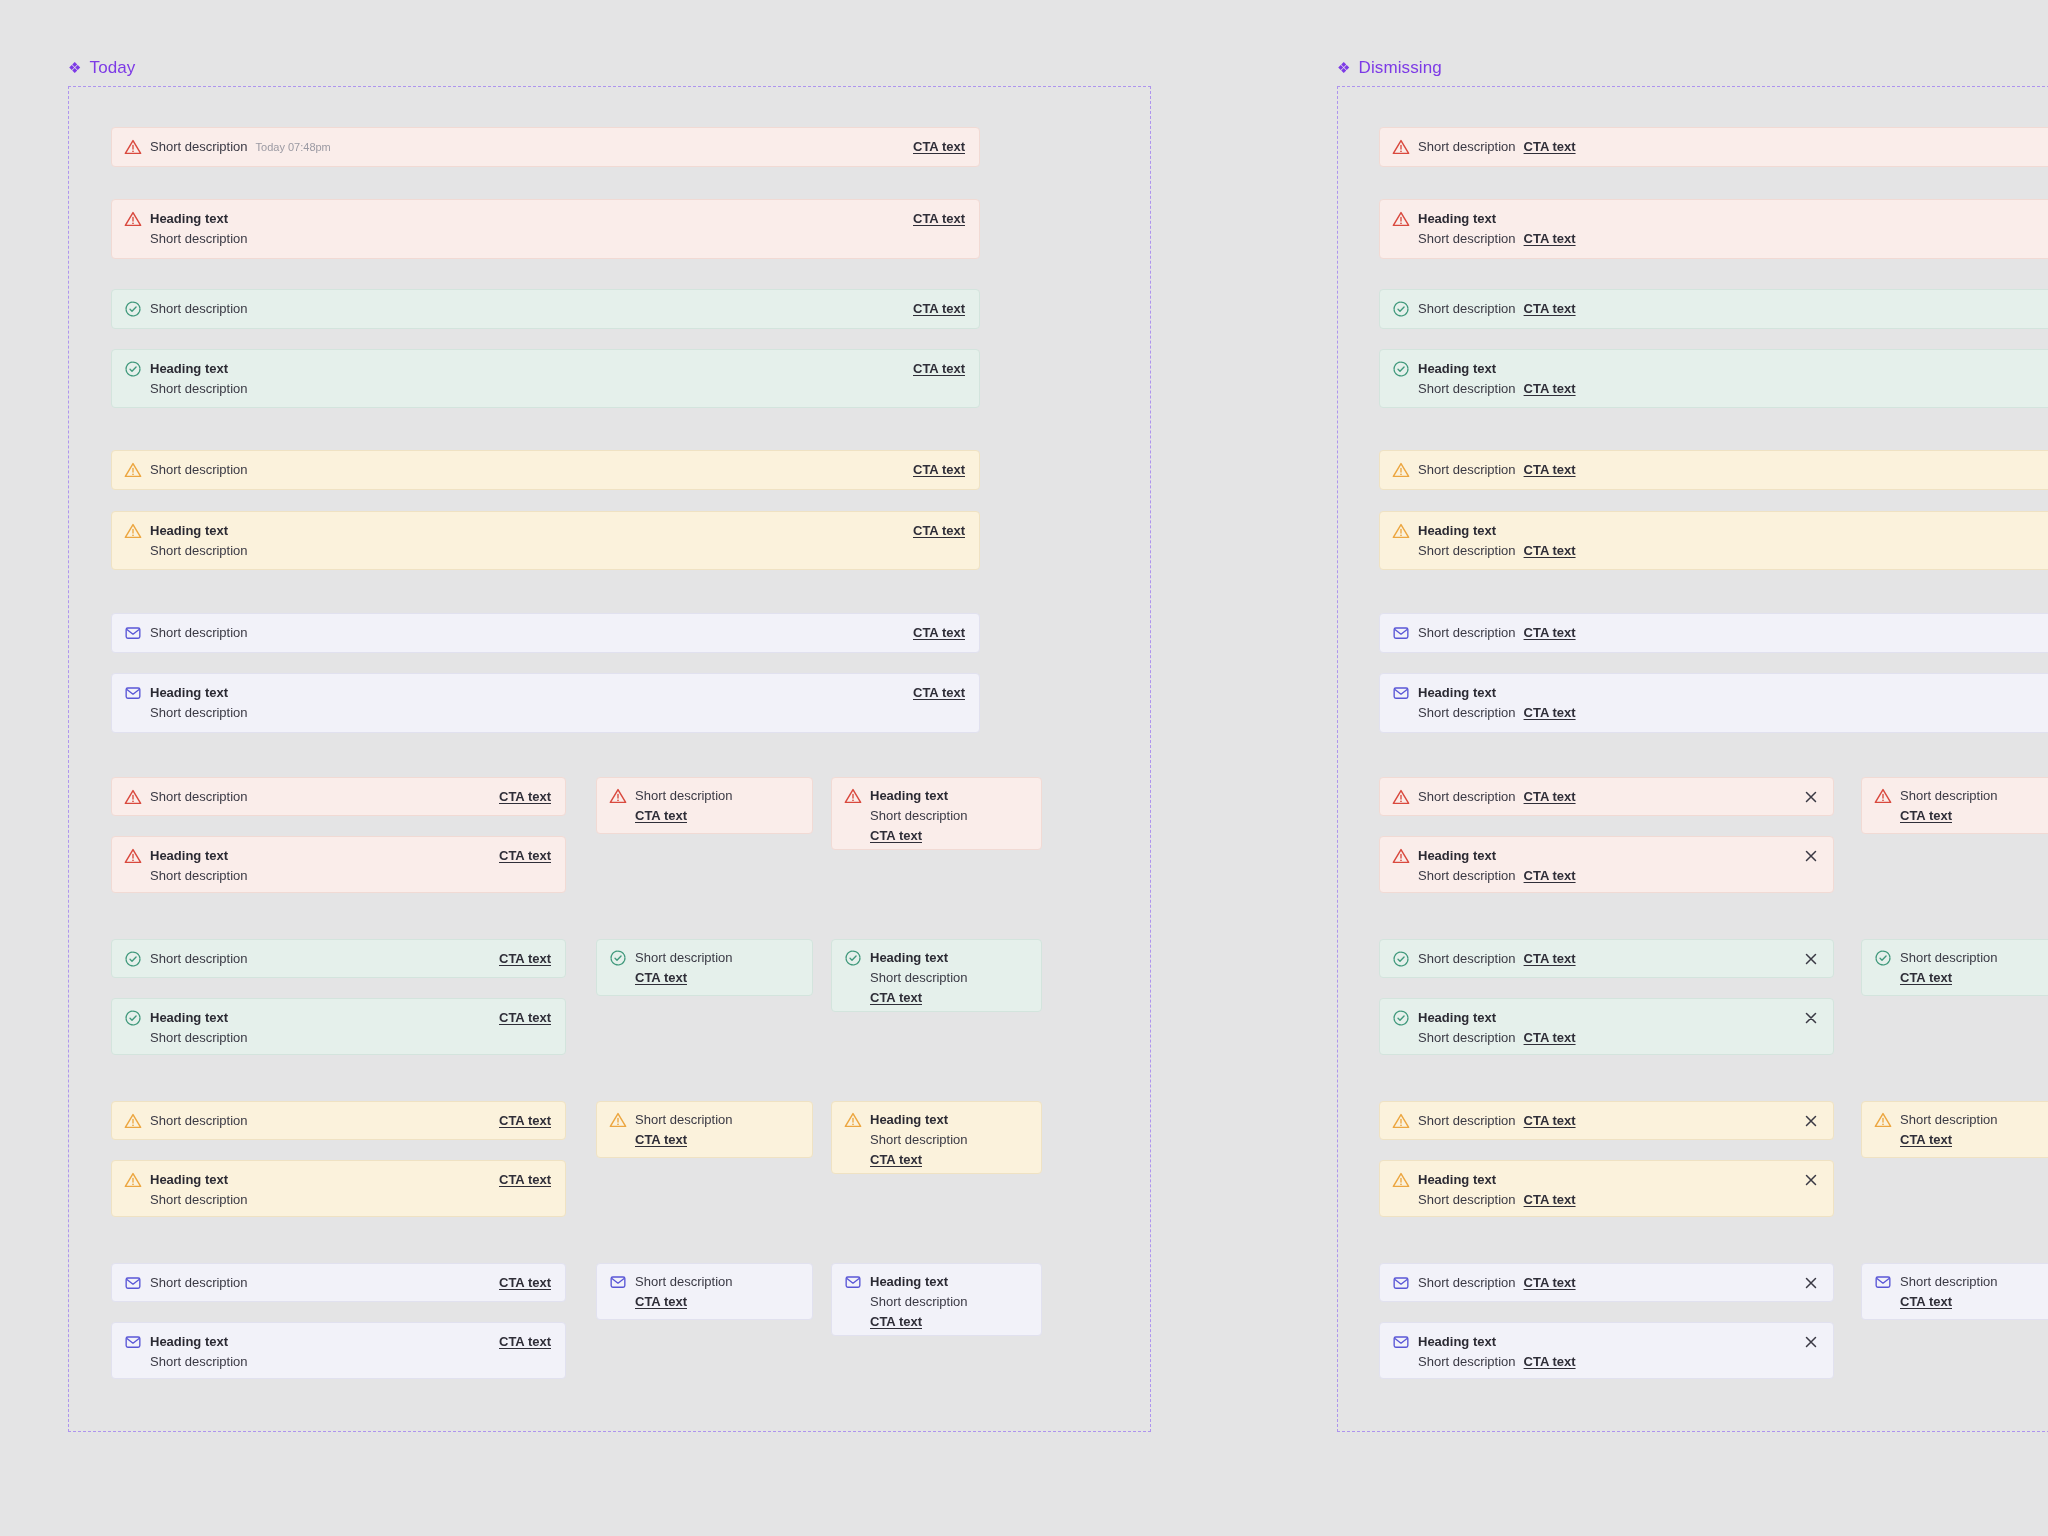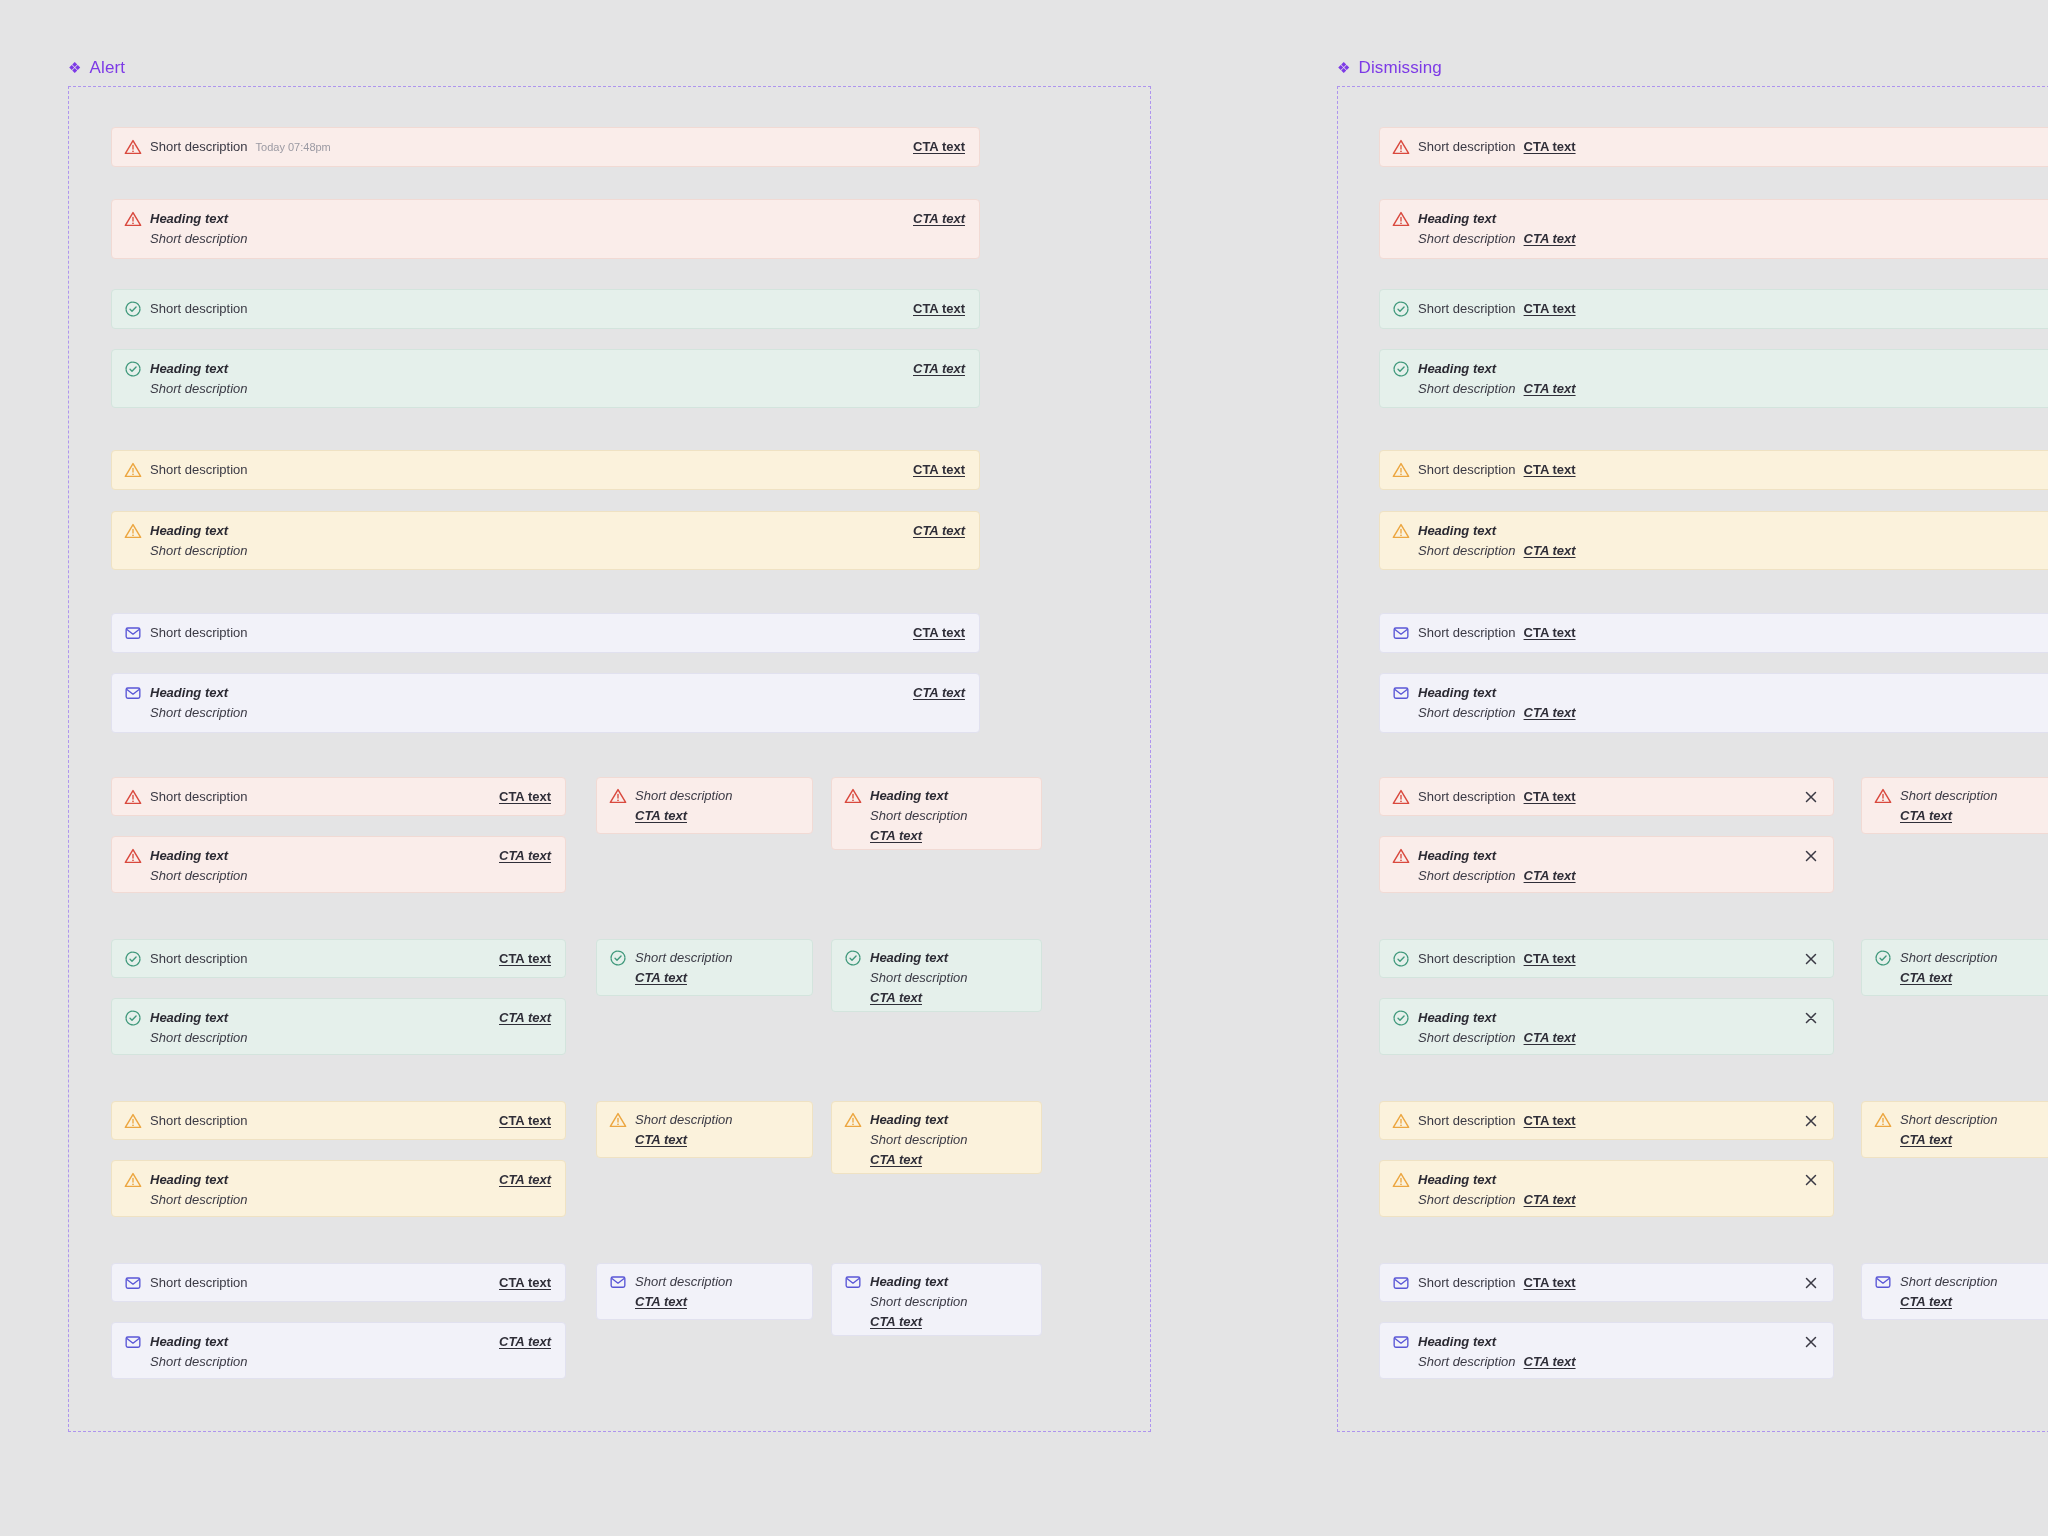--- a/index.html
+++ b/index.html
@@ -16,42 +16,42 @@
   }
   .comp-icon{font-size:15px;line-height:1;transform:translateY(-1px);}
   .alert{
     position:absolute;box-sizing:border-box;border-radius:4px;
     font-size:13px;line-height:18px;
   }
   .alert .row{display:flex;align-items:center;height:100%;padding:0 14px 0 12px;gap:8px;}
   .alert.multi{display:flex;align-items:flex-start;padding:10px 14px 8px 12px;gap:8px;}
   .alert.stack{display:flex;flex-direction:column;padding:9px 12px 8px 12px;gap:2px;}
   .col{flex:1;display:flex;flex-direction:column;gap:2px;min-width:0;}
-  .lineflex{display:flex;align-items:center;gap:8px;font-style:italic;}
+  .lineflex{display:flex;align-items:center;gap:8px;}
   .heading{font-weight:700;}
   .ts{font-size:11px;}
   .cta{font-weight:700;text-decoration:underline;text-underline-offset:2px;cursor:pointer;white-space:nowrap;}
   .spacer{flex:1 1 auto;}
   .icon{width:18px;height:18px;flex:0 0 18px;display:block;}
   .icon svg{display:block;width:18px;height:18px;}
   .closebtn{
     background:none;border:0;padding:0;margin:0;width:16px;height:16px;
     flex:0 0 16px;cursor:pointer;display:block;
   }
   .closebtn svg{display:block;width:16px;height:16px;}
   .indent{margin-left:26px;}
   .nowrap{white-space:nowrap;}
 </style>
 </head>
 <body style="background: rgb(228, 228, 229);">
 
 <div class="frame" style="left: 68px; top: 86px; width: 1083px; height: 1346px; border-color: rgb(174, 148, 238);"></div>
 <div class="frame-title" style="left: 68px; top: 58px; color: rgb(125, 58, 230);">
     <span class="comp-icon">❖</span>
-    <span>Alert</span>
+    <span>Today</span>
   </div>
 <div class="alert" style="left: 111px; top: 127px; width: 869px; height: 40px; background: rgb(250, 237, 234); border: 1px solid rgb(241, 218, 212); color: rgb(58, 57, 68);">
     <div class="row">
       <span class="icon">
         <svg viewBox="0 0 20 20" fill="none">
           <path d="M10 2.9 L18.5 17.1 H1.5 Z" stroke="#D9493E" stroke-width="1.6" stroke-linejoin="round"></path>
           <path d="M10 8.2v4" stroke="#D9493E" stroke-width="1.5" stroke-linecap="round"></path>
           <circle cx="10" cy="14.7" r="0.95" fill="#D9493E"></circle>
         </svg>
       </span>

